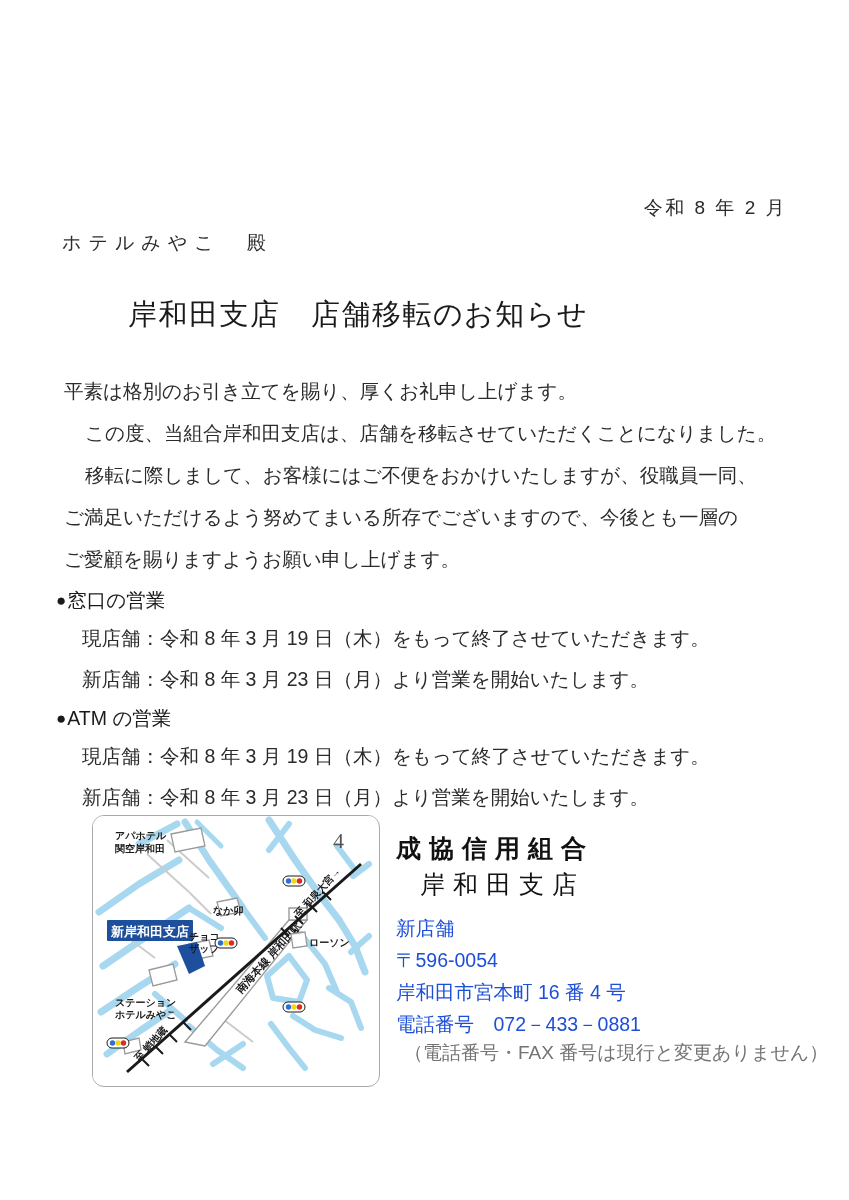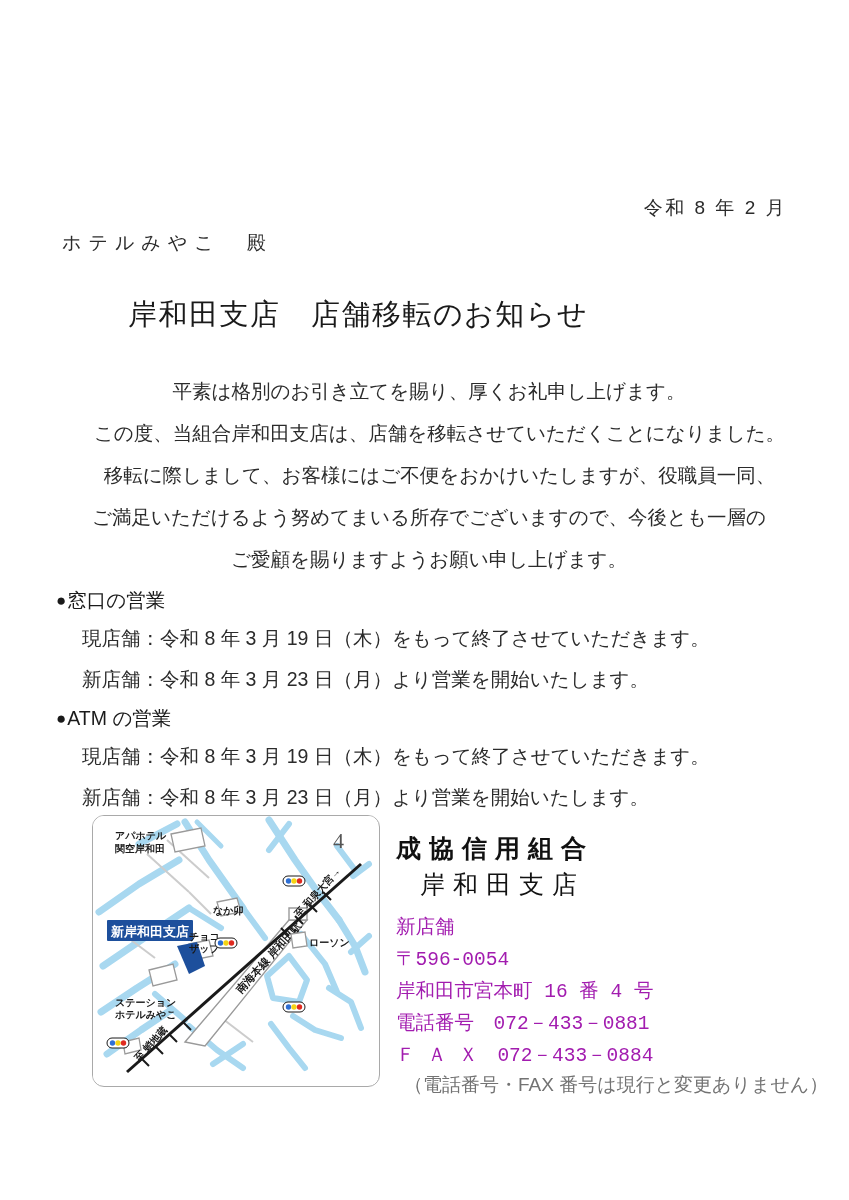--- a/index.html
+++ b/index.html
@@ -52,21 +52,20 @@
     letter-spacing: 1.5px;
     color: #1a1a1a;
   }
 
   
   .body-block {
     position: absolute;
     top: 333px;
     left: 64px;
     width: 730px;
-    text-align: center;
   }
   .body-line {
     font-size: 19.5px;
     line-height: 42px;
     color: #2b2b2b;
     white-space: nowrap;
   }
   .body-line.indent { padding-left: 21px; }
 
   
@@ -130,23 +129,22 @@
     font-weight: normal;
     letter-spacing: 8px;
     line-height: 36px;
     padding-left: 24px;
     color: #111111;
     white-space: nowrap;
   }
   .info-line {
     font-size: 19.5px;
     line-height: 32px;
-    color: #a21caf;
-    white-space: nowrap;
-    font-family: Liberation Mono, monospace;
+    color: #1d4ed8;
+    white-space: nowrap;
   }
   .info-line.first { margin-top: 10px; }
   .info-note {
     font-size: 19px;
     line-height: 26px;
     padding-left: 8px;
     color: #737373;
     white-space: nowrap;
   }
 </style>
@@ -297,17 +295,16 @@
     </svg>
   </div>
 
   <div class="info-block">
     <div class="org-name">成協信用組合</div>
     <div class="org-branch">岸和田支店</div>
     <div class="info-line first">新店舗</div>
     <div class="info-line">〒596-0054</div>
     <div class="info-line">岸和田市宮本町 16 番 4 号</div>
     <div class="info-line">電話番号　072－433－0881</div>
-    <div class="info-line">Ｆ Ａ Ｘ　072－433－0884</div>
     <div class="info-note">（電話番号・FAX 番号は現行と変更ありません）</div>
   </div>
 
 </div>
 
 </body></html>

